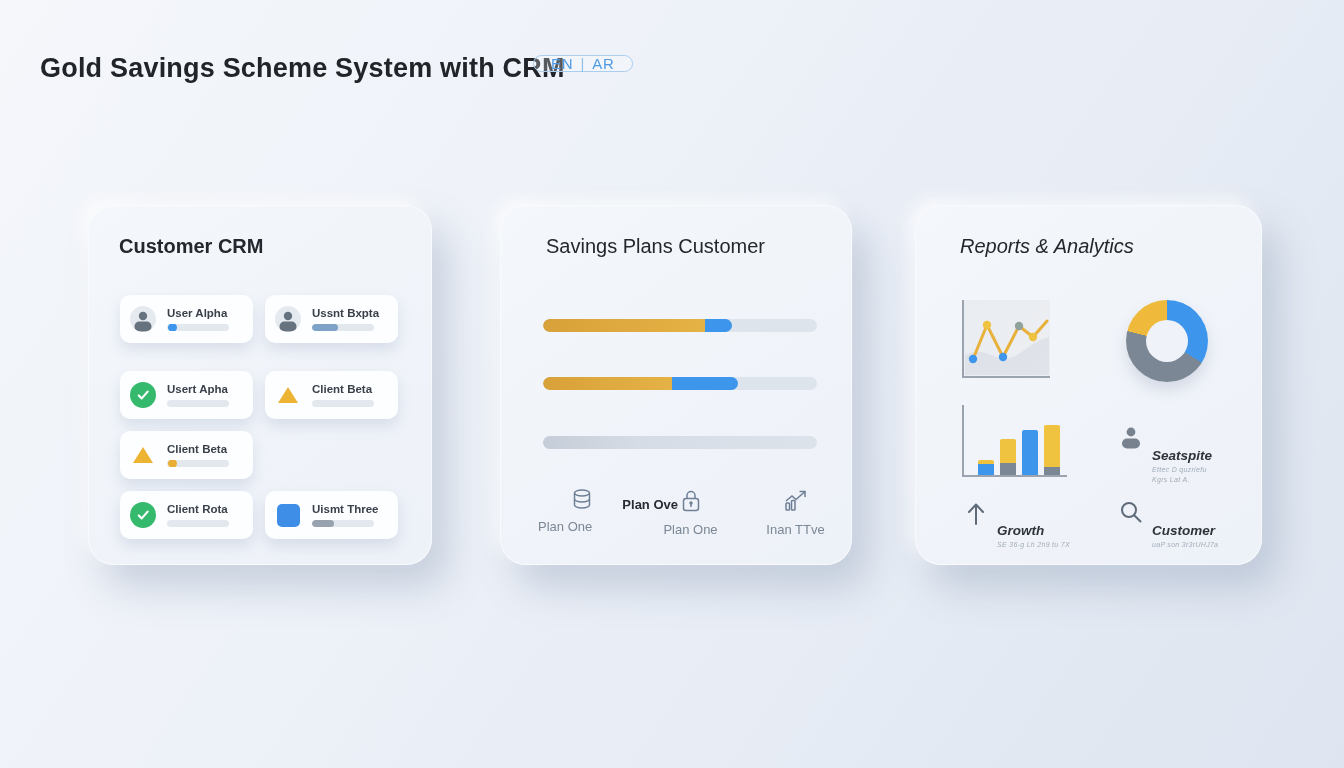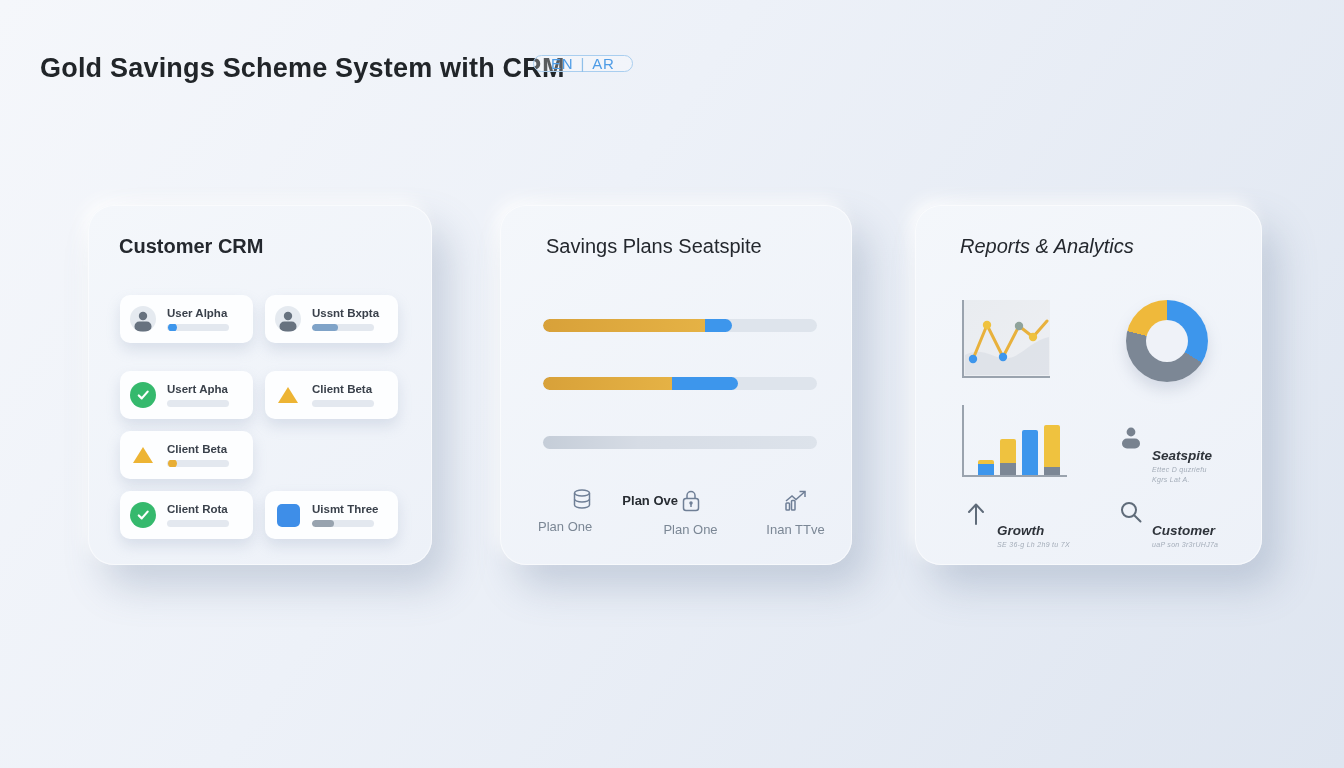--- a/index.html
+++ b/index.html
@@ -60,21 +60,21 @@
   .pbar { position:absolute; left:43px; width:274px; height:13px; border-radius:7px; background:#DEE4EC; display:flex; overflow:hidden; }
   .pbar .seg { height:13px; }
   .pbar .seg.gold { background:linear-gradient(90deg,#D8A139,#E5B245); border-radius:7px 0 0 7px; }
   .pbar .seg.blue { background:#3D96EC; border-radius:0 7px 7px 0; }
   .pbar.muted { background:linear-gradient(90deg,#C5CDD8 0%,#D6DCE5 35%,#DDE3EB 100%); }
   .pbar1 { top:114px; } .pbar2 { top:172px; } .pbar3 { top:231px; }
   
   .plan { position:absolute; top:283px; cursor:pointer; }
   .plan-ic { display:block; margin:0 auto; }
   .plan1 { left:38px; width:140px; }
-  .plan1 .row1 { display:flex; align-items:center; gap:5px; padding-left:8px; }
+  .plan1 .row1 { display:flex; align-items:flex-end; gap:5px; padding-left:8px; }
   .plan-bold { font-size:13px; font-weight:700; color:#272C32; }
   .plan-caption { font-size:13px; color:#7B8795; margin-top:7px; }
   .plan2 { left:138px; width:105px; text-align:center; }
   .plan3 { left:243px; width:105px; text-align:center; }
   .plan2 .plan-caption,.plan3 .plan-caption { margin-top:8px; }
   
   .line-panel { position:absolute; left:47px; top:95px; width:88px; height:78px;
     background:linear-gradient(135deg,#E9ECF0,#EDEFF3); border-left:2px solid #9AA3AE; border-bottom:2px solid #9AA3AE; }
   .line-panel svg { position:absolute; left:1px; bottom:1px; }
   .donut { position:absolute; left:211px; top:95px; width:82px; height:82px; border-radius:50%;
@@ -180,21 +180,21 @@
           <div class="t-label">Uismt Three</div>
           <div class="t-track">
             <span class="seg gray"></span>
           </div>
         </div>
       </div>
     </div>
 </section>
 
 <section class="card card2">
-  <h2 class="card-title">Savings Plans Seatspite</h2>
+  <h2 class="card-title">Savings Plans Customer</h2>
 
   <div class="pbar pbar1">
     <div class="seg gold" style="width: 59%;"></div>
     <div class="seg blue" style="width: 10%;"></div>
   </div>
   <div class="pbar pbar2">
     <div class="seg gold" style="width: 47%;"></div>
     <div class="seg blue" style="width: 24%;"></div>
   </div>
   <div class="pbar pbar3 muted"></div>

